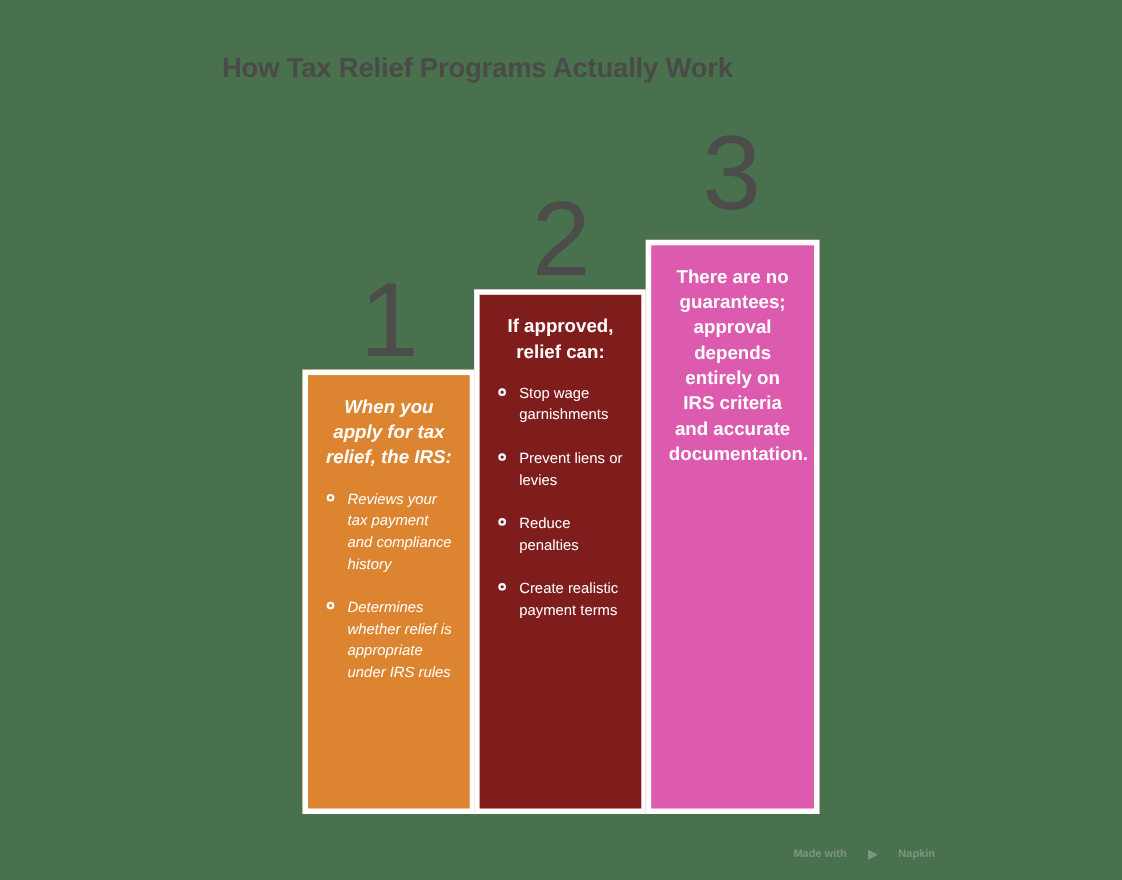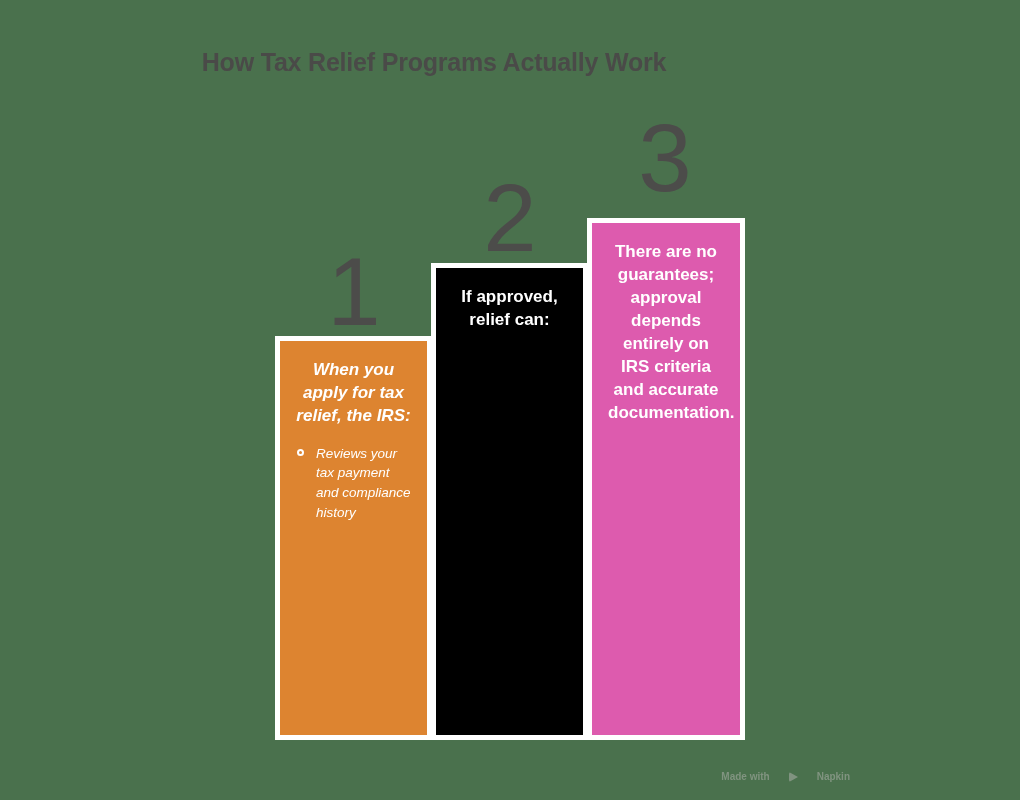--- a/index.html
+++ b/index.html
@@ -37,21 +37,21 @@
 
   
   .bar {
     position:absolute;
     border:5px solid #ffffff;
     bottom:60px;
     padding:18px 16px 14px 16px;
     overflow:hidden;
   }
   .bar.b1 { left:275px; width:157px; height:404px; background:#dd8430;font-style:italic; }
-  .bar.b2 { left:431px; width:157px; height:477px; background:#000000; }
+  .bar.b2 { left:431px; width:157px; height:477px; background:#7f1d1d; }
   .bar.b3 { left:587px; width:158px; height:522px; background:#dd5bae;margin-top:48px; }
 
   .bar-heading {
     color:#ffffff;
     font-weight:bold;
     font-size:17px;
     line-height:1.35;
     text-align:center;
     margin-bottom:16px;
   }
@@ -107,25 +107,47 @@
   <div class="step-num n2">2</div>
   <div class="step-num n3">3</div>
 
   <div class="bar b1">
     <div class="bar-heading">When you apply for tax relief, the IRS:</div>
     <ul class="bullets">
       <li>
         <span class="bullet-dot"></span>
         <span>Reviews your tax payment and compliance history</span>
       </li>
+      <li>
+        <span class="bullet-dot"></span>
+        <span>Determines whether relief is appropriate under IRS rules</span>
+      </li>
     </ul>
   </div>
 
   <div class="bar b2">
     <div class="bar-heading">If approved, relief can:</div>
+    <ul class="bullets">
+      <li>
+        <span class="bullet-dot"></span>
+        <span>Stop wage garnishments</span>
+      </li>
+      <li>
+        <span class="bullet-dot"></span>
+        <span>Prevent liens or levies</span>
+      </li>
+      <li>
+        <span class="bullet-dot"></span>
+        <span>Reduce penalties</span>
+      </li>
+      <li>
+        <span class="bullet-dot"></span>
+        <span>Create realistic payment terms</span>
+      </li>
+    </ul>
   </div>
 
   <div class="bar b3">
     <div class="bar-heading">There are no guarantees; approval depends entirely on IRS criteria and accurate documentation.</div>
   </div>
 
   <div class="watermark">
     <span>Made with</span>
     <span class="wm-mark"></span>
     <span>Napkin</span>

